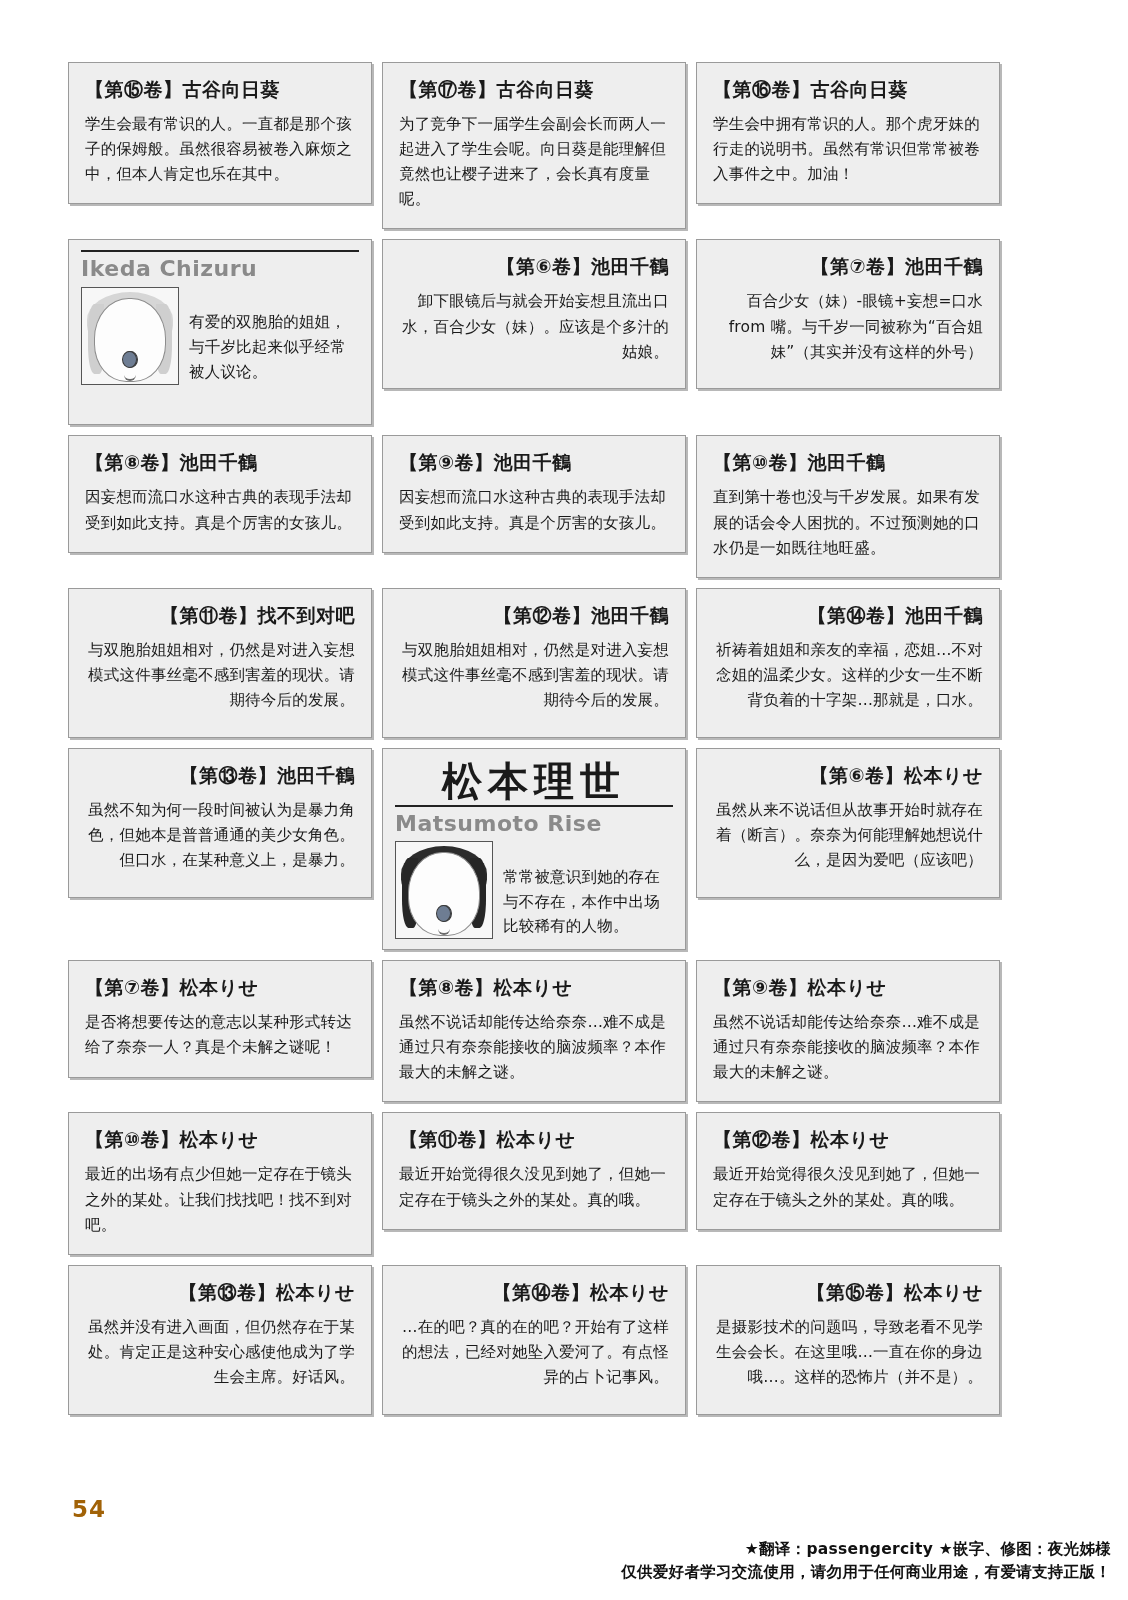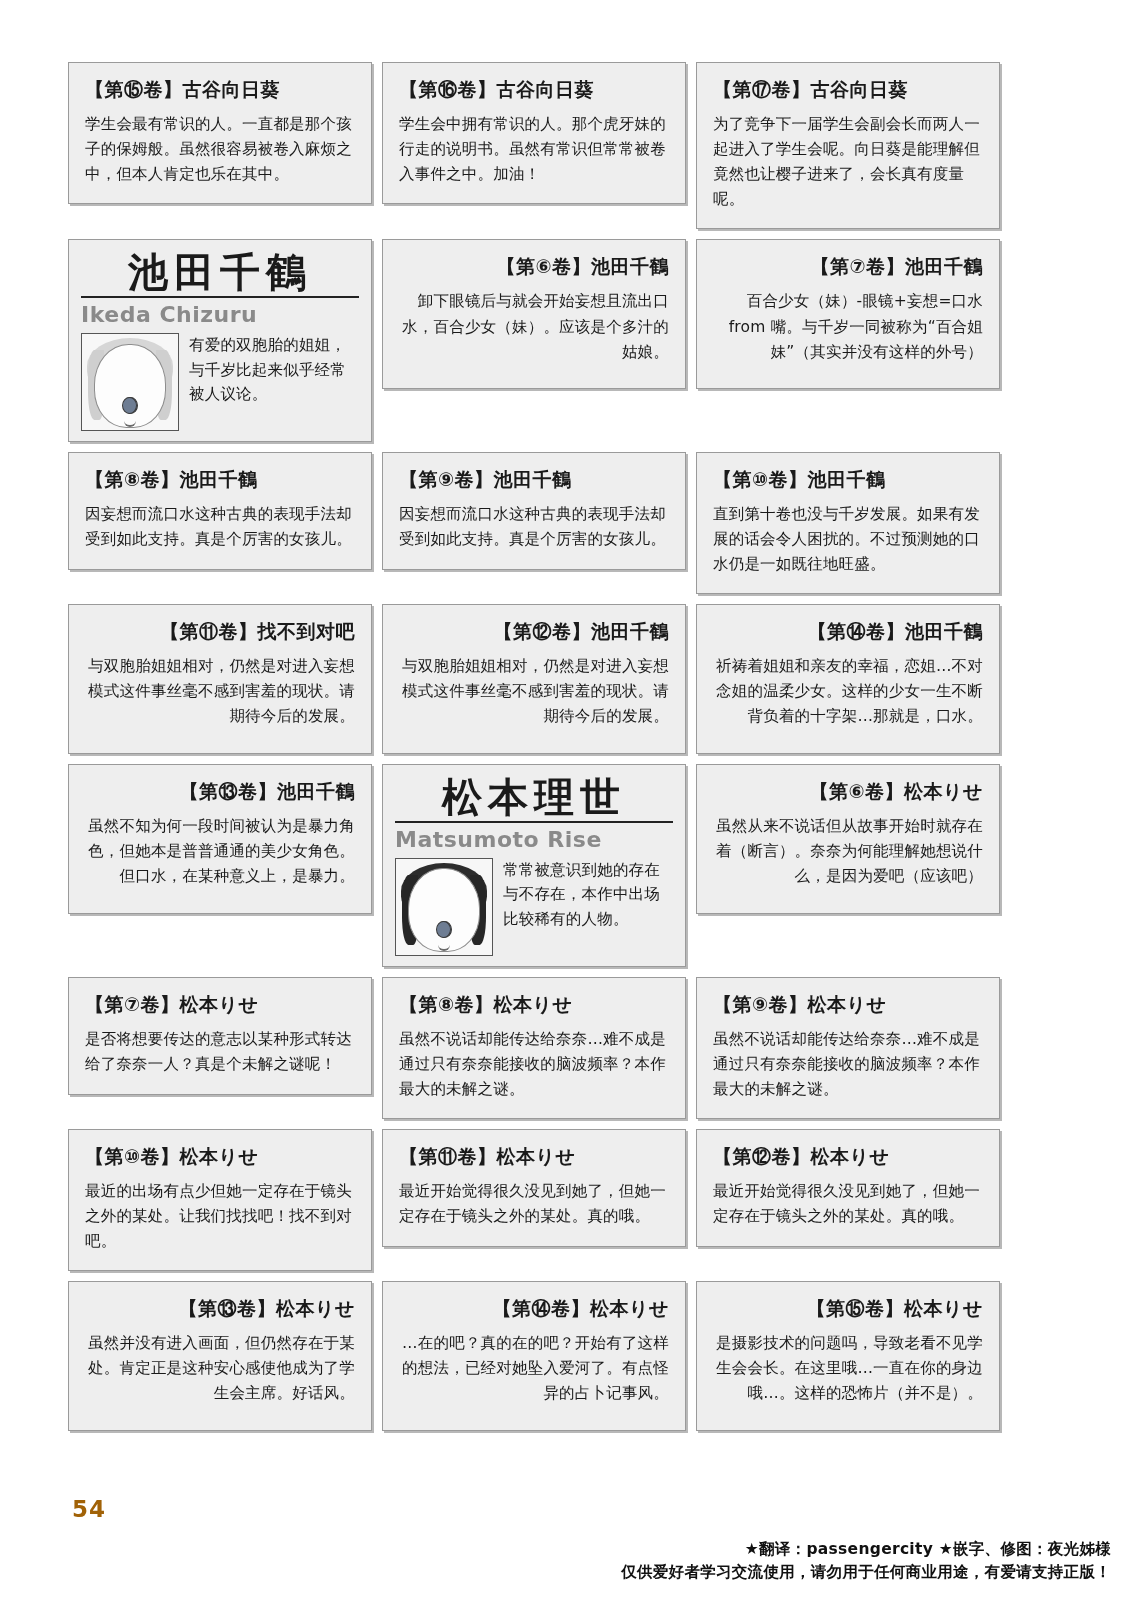--- a/index.html
+++ b/index.html
@@ -81,21 +81,21 @@
     font-size: 22px;
     color: #8a8a8a;
     font-weight: bold;
     letter-spacing: 0.5px;
     line-height: 1.2;
     margin-bottom: 4px;
   }
   .char-lower {
     display: flex;
     gap: 10px;
-    align-items: flex-start;
+    align-items: flex-end;
   }
   .char-portrait {
     width: 96px;
     height: 96px;
     border: 1px solid #555;
     background: #f7f7f7;
     flex: 0 0 auto;
     position: relative;
     overflow: hidden;
   }
@@ -188,34 +188,33 @@
   <div class="grid">
 
     <div class="cell">
       <div class="card">
         <div class="card-title">【第⑮卷】古谷向日葵</div>
         <div class="card-body">学生会最有常识的人。一直都是那个孩子的保姆般。虽然很容易被卷入麻烦之中，但本人肯定也乐在其中。</div>
       </div>
     </div>
     <div class="cell">
       <div class="card">
+        <div class="card-title">【第⑰卷】古谷向日葵</div>
+        <div class="card-body">为了竞争下一届学生会副会长而两人一起进入了学生会呢。向日葵是能理解但竟然也让樱子进来了，会长真有度量呢。</div>
+      </div>
+    </div>
+    <div class="cell">
+      <div class="card">
         <div class="card-title">【第⑯卷】古谷向日葵</div>
         <div class="card-body">学生会中拥有常识的人。那个虎牙妹的行走的说明书。虽然有常识但常常被卷入事件之中。加油！</div>
       </div>
     </div>
-    <div class="cell">
-      <div class="card">
-        <div class="card-title">【第⑰卷】古谷向日葵</div>
-        <div class="card-body">为了竞争下一届学生会副会长而两人一起进入了学生会呢。向日葵是能理解但竟然也让樱子进来了，会长真有度量呢。</div>
-      </div>
-    </div>
 
     <div class="cell">
       <div class="char-card">
-        <div class="char-name-jp">池田千鶴</div>
         <div class="char-rule"></div>
         <div class="char-name-en">Ikeda Chizuru</div>
         <div class="char-lower">
           <div class="char-portrait">
             <div class="hair light"></div>
             <div class="sidehair l light"></div>
             <div class="sidehair r light"></div>
             <div class="face">
               <div class="eye l"></div>
               <div class="eye r"></div>

